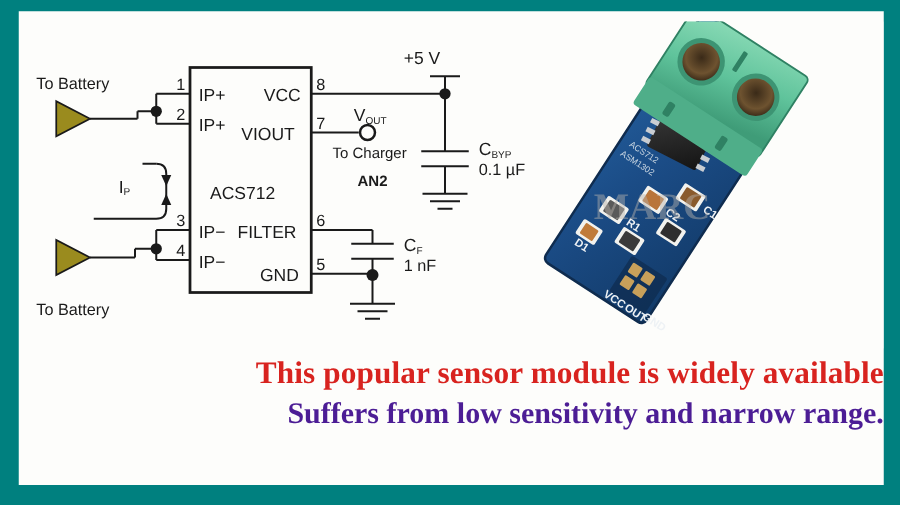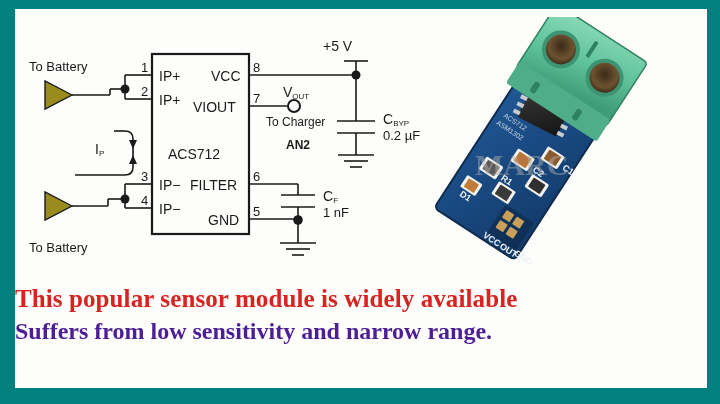--- a/index.html
+++ b/index.html
@@ -58,21 +58,21 @@
   }
   #photo svg { display:block; }
 
   
   #caption {
     position: absolute;
     left: 0;
     top: 268px;
     width: 692px;
     height: 111px;
-    text-align: left;
+    text-align: right;
     padding-top: 6px;
     box-sizing: border-box;
   }
   .cap-serif {
     font-family: "Liberation Serif", serif;
     font-weight: bold;
     font-size: 25px;
     color: #d8231f;
     line-height: 31px;
     letter-spacing: 0.1px;
@@ -187,21 +187,21 @@
       <span class="sch-label lbl-14" style="left:80px; top:133px;"><span>I</span><span class="sub">P</span></span>
 
       <span class="sch-label lbl-14" style="left:308px; top:30px;">+5 V</span>
 
       <span class="sch-label lbl-14" style="left:268px; top:76px;"><span>V</span><span class="sub">OUT</span></span>
 
       <span class="sch-label lbl-12" style="left:251px; top:107px;">To Charger</span>
       <span class="sch-label lbl-12" style="left:271px; top:130px;font-weight:bold;">AN2</span>
 
       <span class="sch-label lbl-14" style="left:368px; top:103px;"><span>C</span><span class="sub">BYP</span></span>
-      <span class="sch-label lbl-13" style="left:368px; top:120px;">0.2 µF</span>
+      <span class="sch-label lbl-13" style="left:368px; top:120px;">0.1 µF</span>
 
       <span class="sch-label lbl-14" style="left:308px; top:180px;"><span>C</span><span class="sub">F</span></span>
       <span class="sch-label lbl-13" style="left:308px; top:197px;">1 nF</span>
     </div>
 
     <div id="photo">
       <svg width="284" height="262" viewBox="0 0 284 262" xmlns="http://www.w3.org/2000/svg">
         <defs>
           <linearGradient id="pcbGrad" x1="0" y1="0" x2="1" y2="1">
             <stop offset="0%" stop-color="#24609f"></stop>

